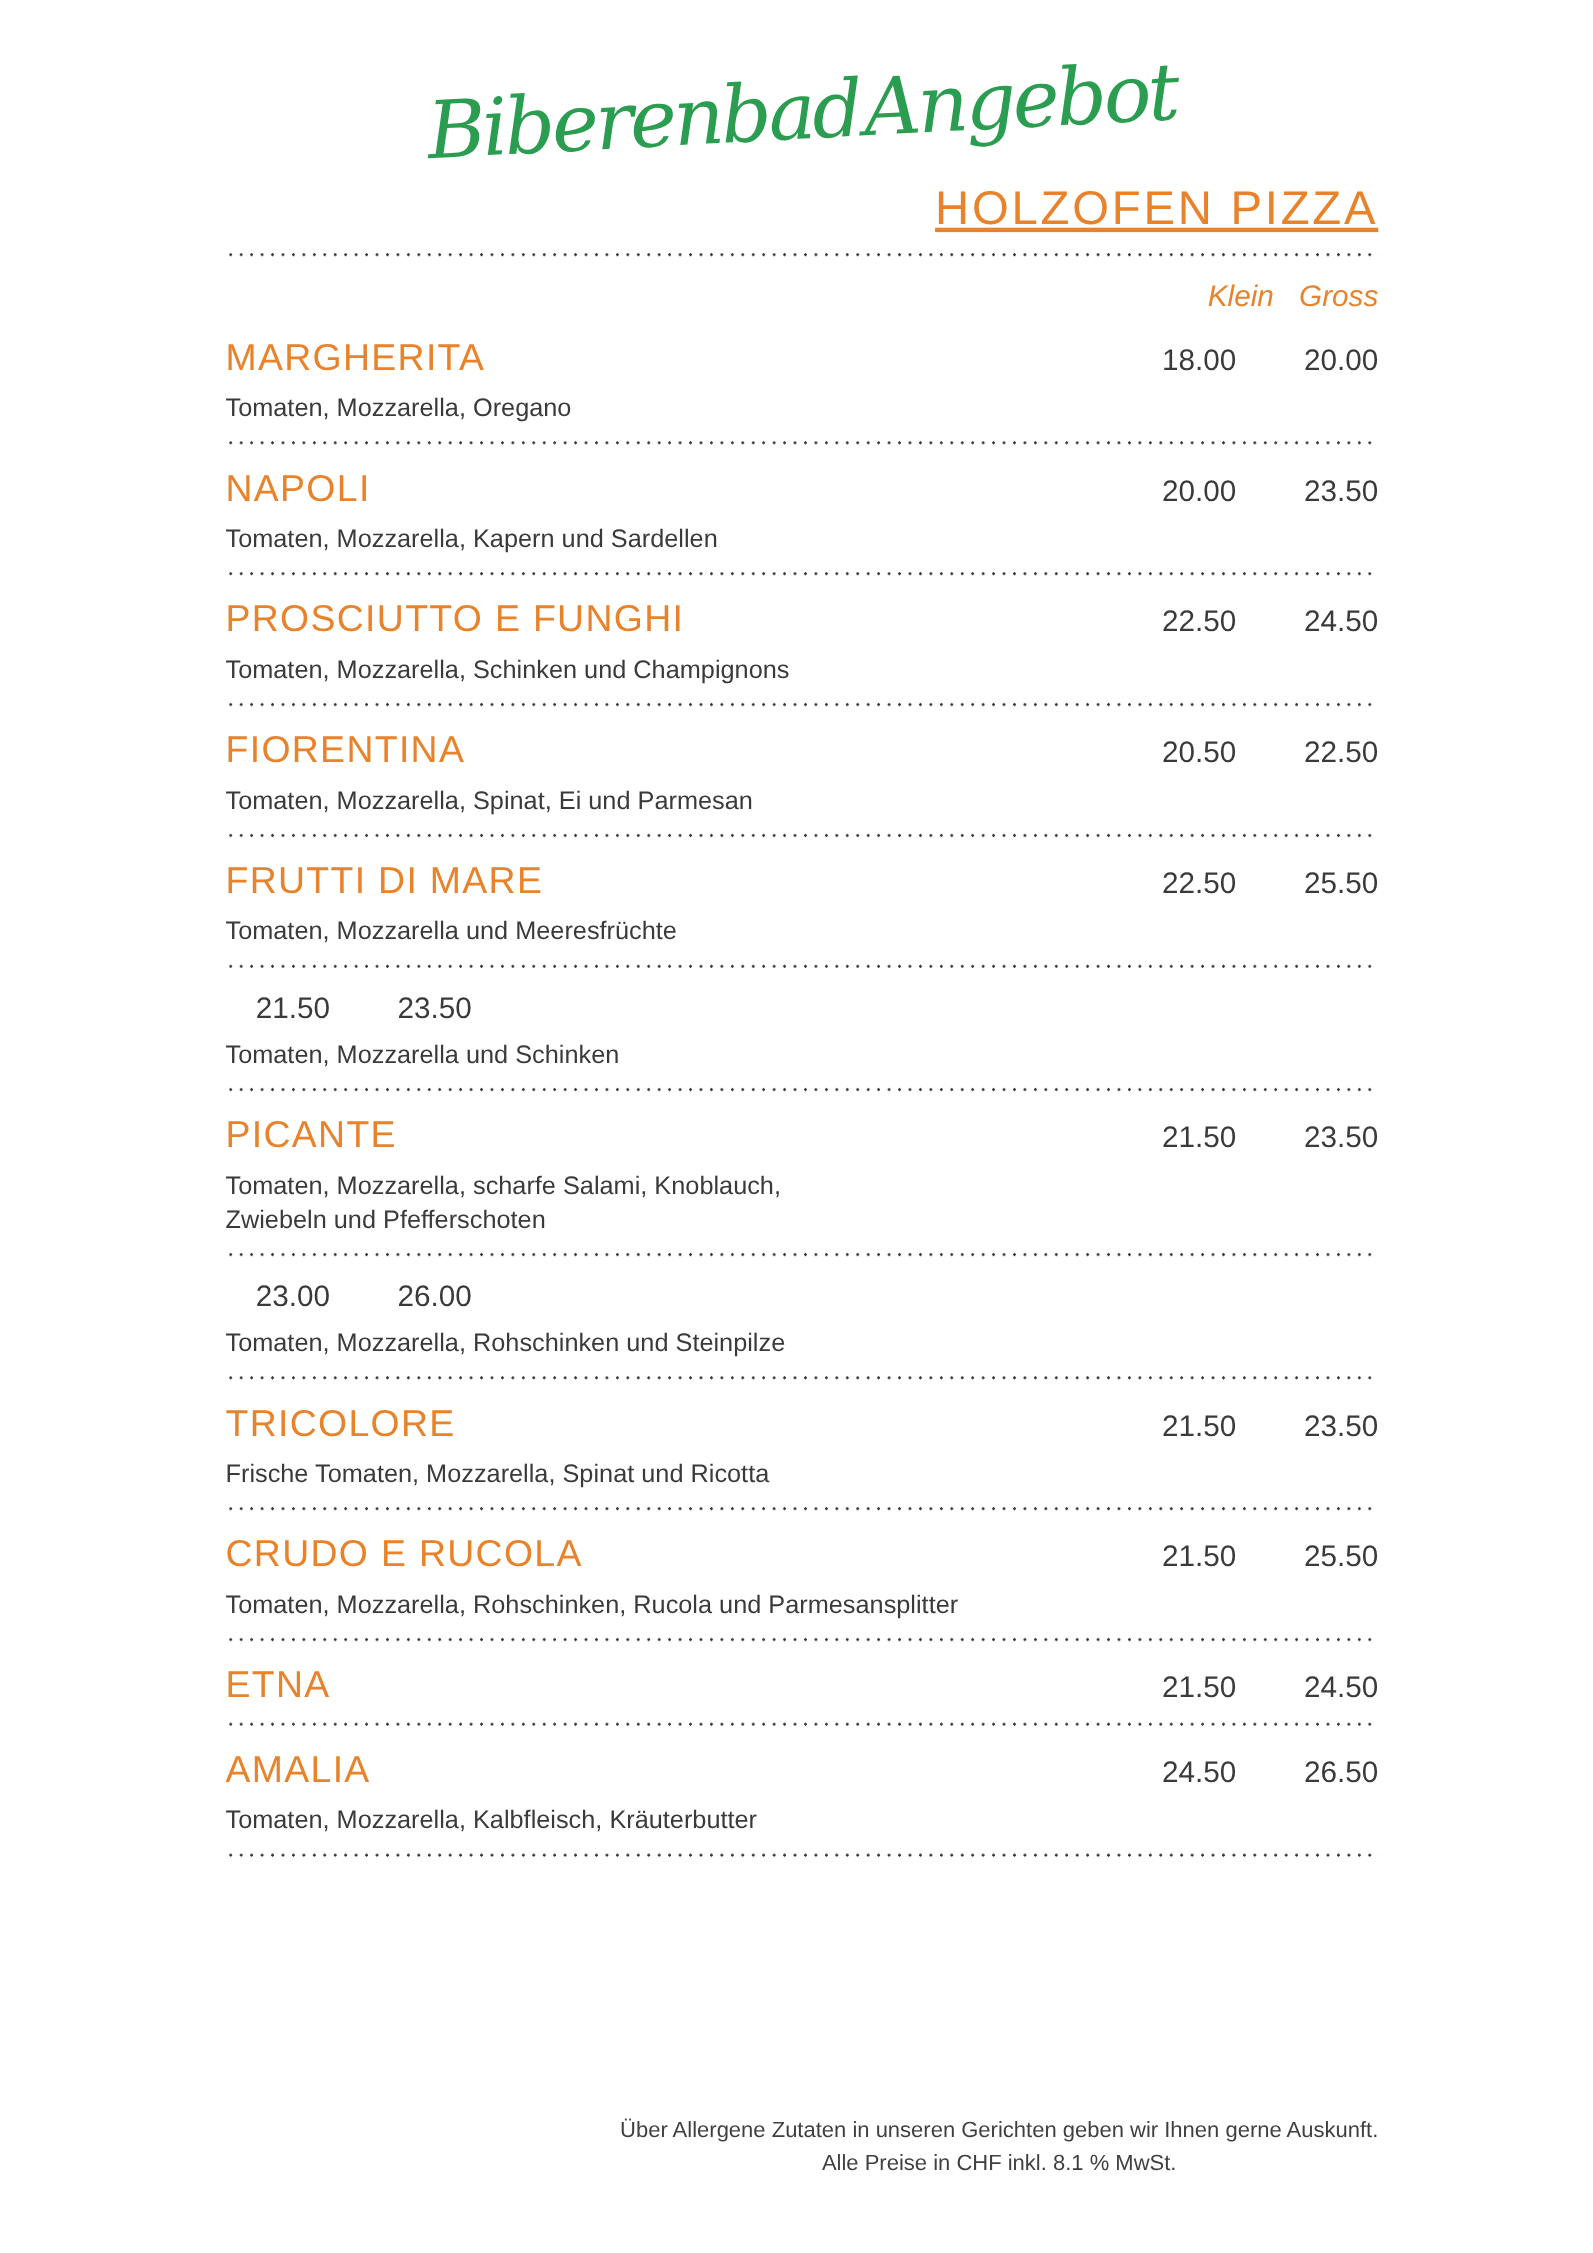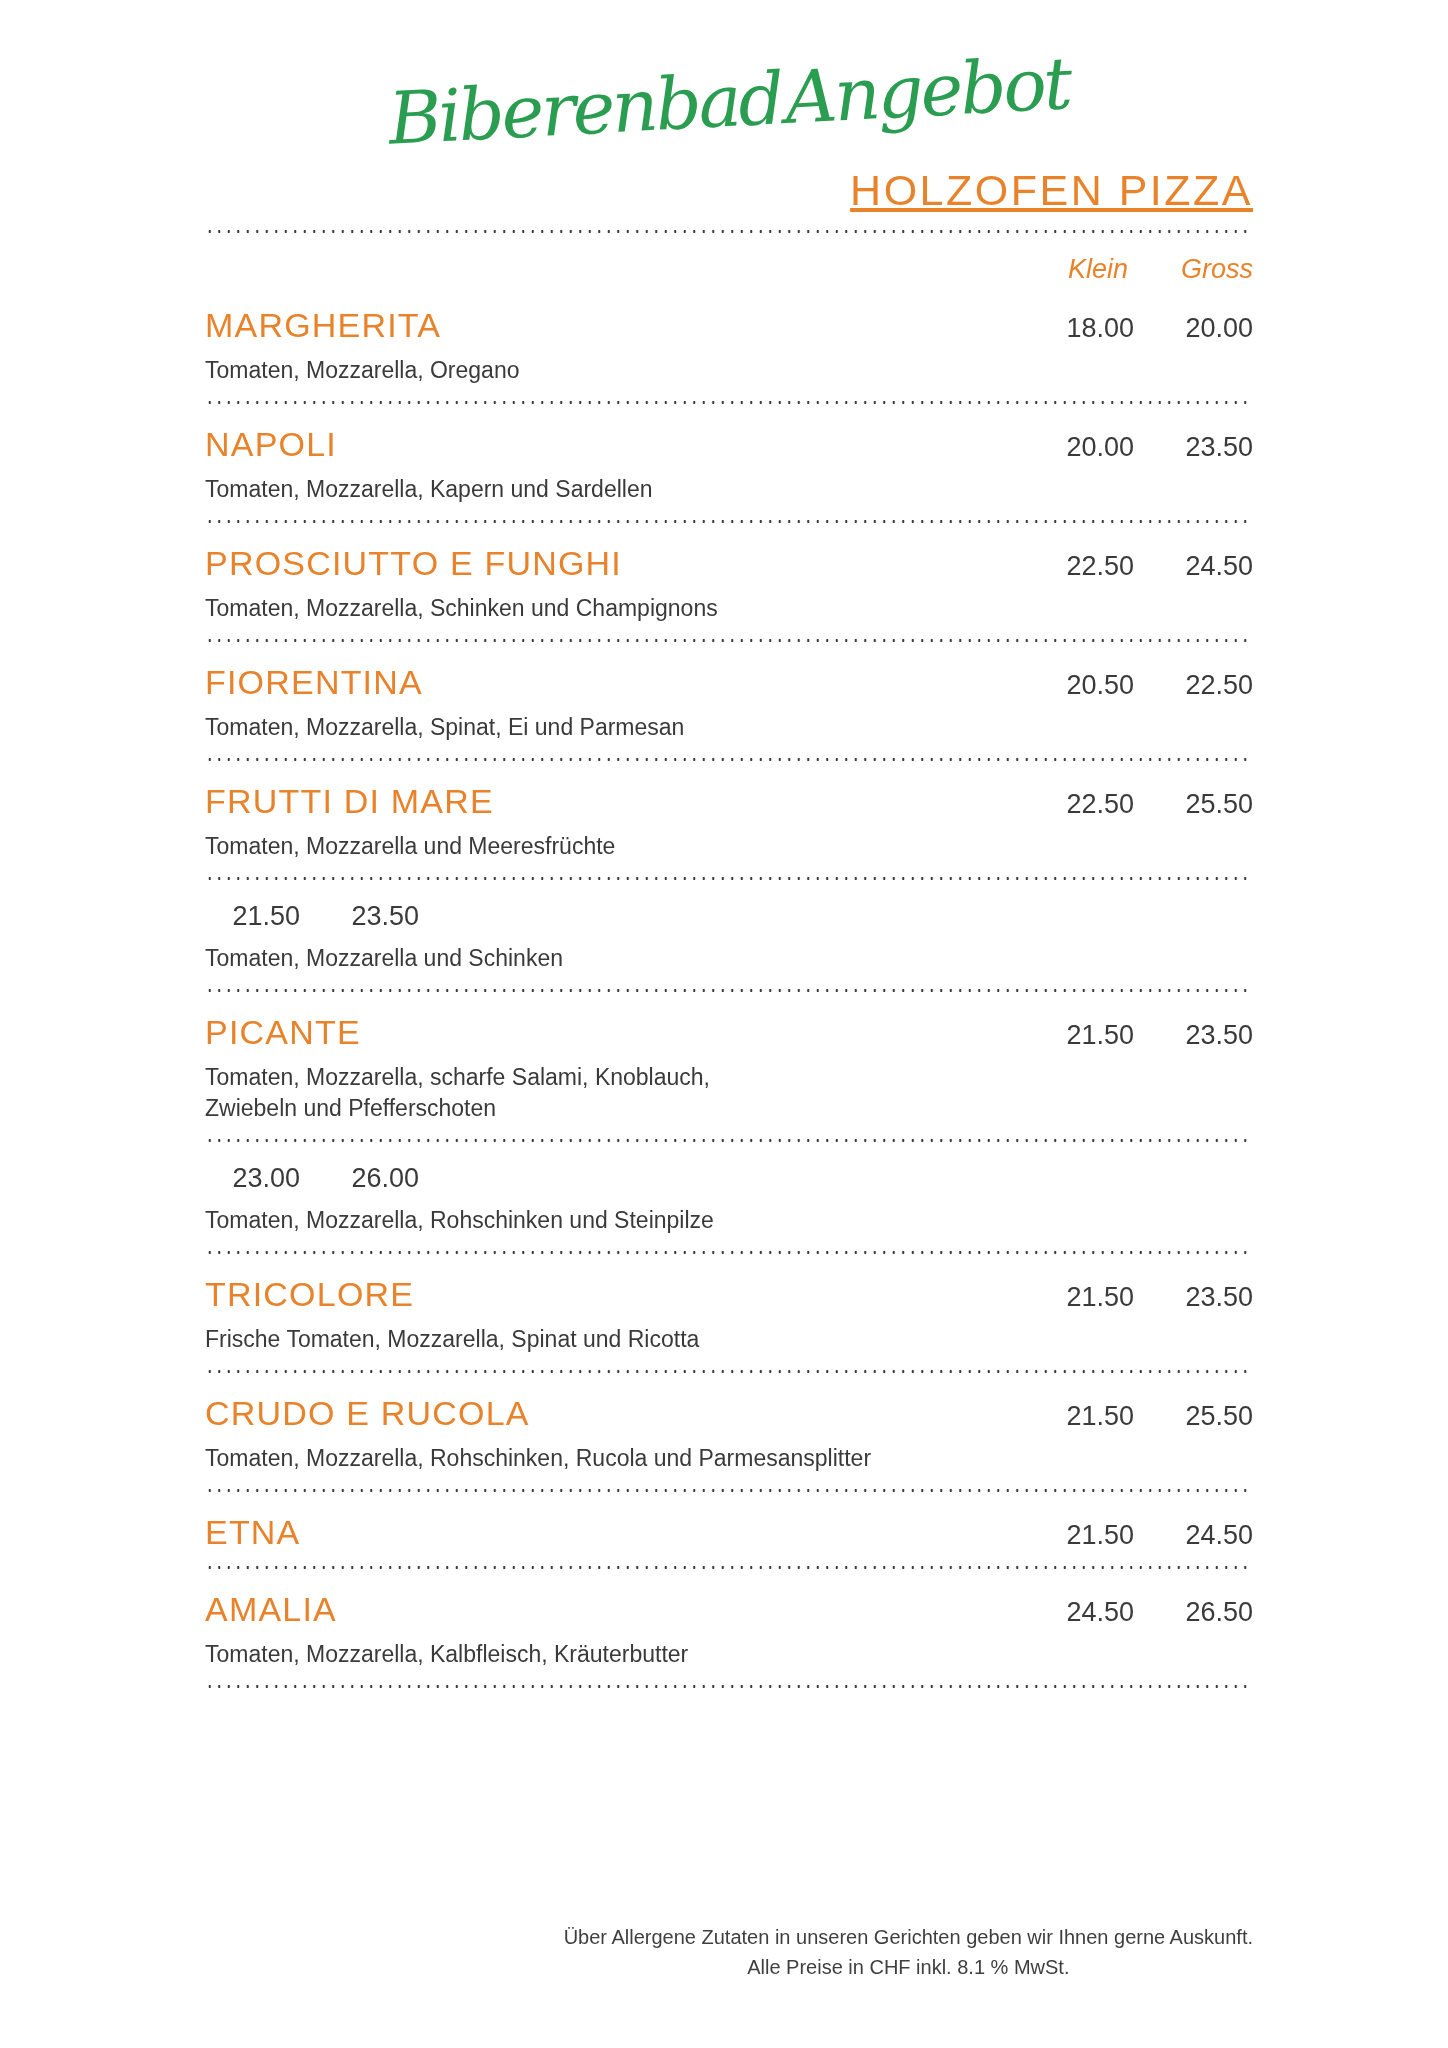--- a/index.html
+++ b/index.html
@@ -51,41 +51,40 @@
     background-size:9.5px 3px;
     background-repeat:repeat-x;
     background-position:left center;
   }
   .rule.top{margin-top:16px;}
   
   .cols-header{
     margin-top:20px;
     display:flex;
     justify-content:flex-end;
-    gap:30px;
     color:var(--accent);
     font-style:italic;
     font-size:27px;
     line-height:32px;
   }
   .cols-header .col{width:95px;text-align:right;}
   
   .item{padding-top:21px;}
   .item .row{
     display:flex;align-items:baseline;
   }
   .item .name{
     flex:1;
     color:var(--accent);
     font-size:34px;
     font-weight:400;
     letter-spacing:1.2px;
     line-height:38px;
   }
-  .prices{display:flex;gap:24px;}
+  .prices{display:flex;gap:34px;}
   .price{width:95px;text-align:right;font-size:27px;color:var(--ink);}
   .item .desc{
     margin-top:11px;
     font-size:23px;
     line-height:31px;
     white-space:pre-line;
   }
   .item .rule{margin-top:15px;}
   
   .footer{

